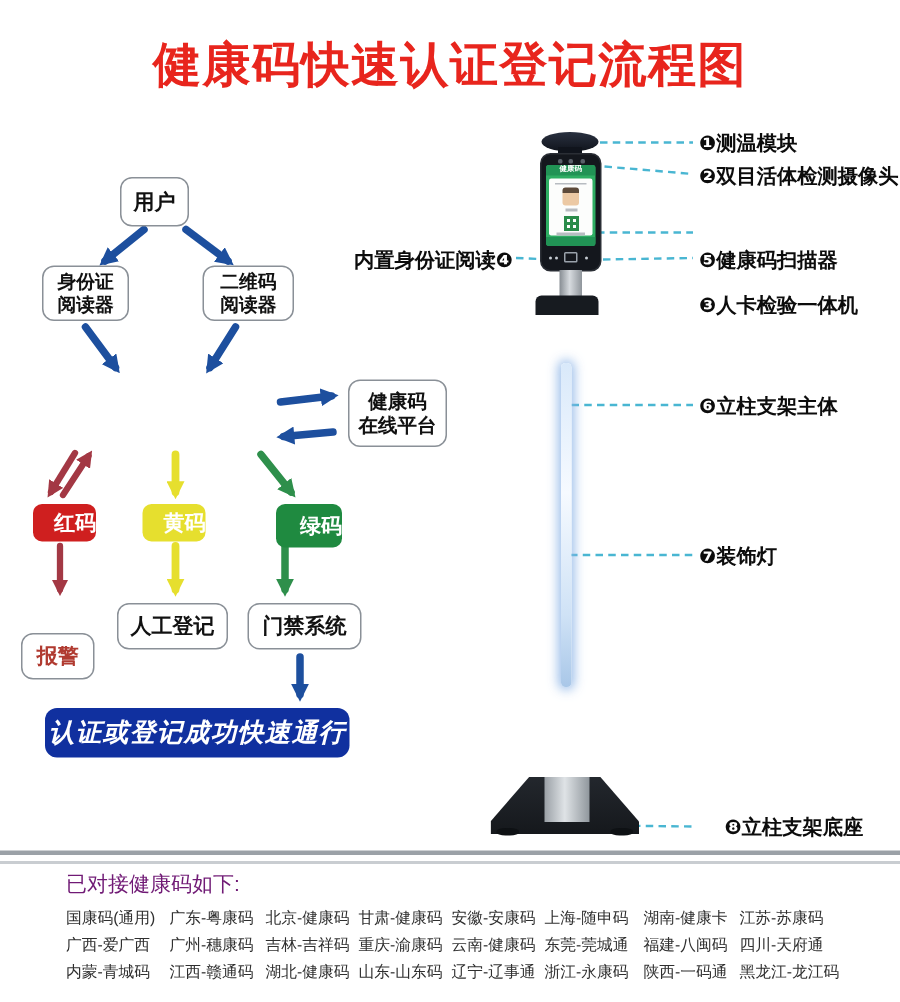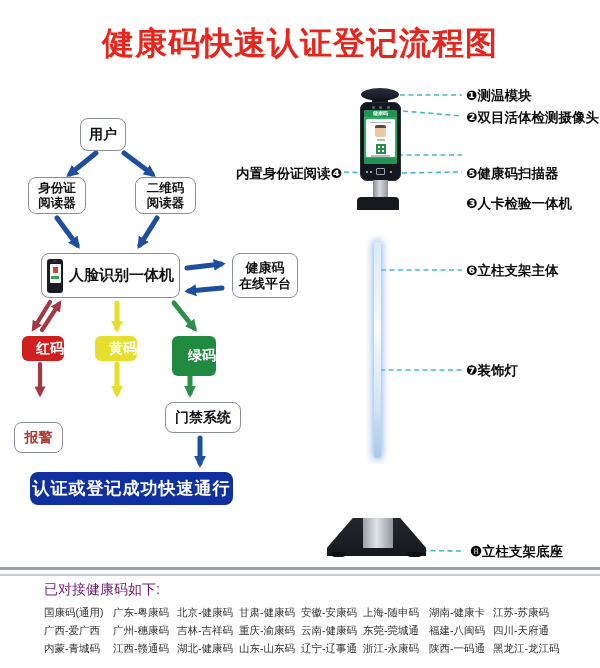--- a/index.html
+++ b/index.html
@@ -25,25 +25,25 @@
   .b-face{left:41px;top:253px;width:139px;height:45px;font-size:15px;flex-direction:row;gap:6px;}
   .b-platform{left:232px;top:253px;width:66px;height:45px;font-size:13px;line-height:16px;}
   .b-alarm{left:14px;top:422px;width:49px;height:31px;font-size:14px;color:var(--alarm-text);}
   .b-manual{left:78px;top:402px;width:74px;height:31px;font-size:14px;}
   .b-access{left:165px;top:402px;width:76px;height:31px;font-size:14px;}
 
   .codechip{position:absolute;border-radius:6px;display:flex;align-items:center;justify-content:flex-end;
     color:#fff;font-weight:bold;font-size:14px;}
   .chip-red{left:22px;top:336px;width:42px;height:25px;background:var(--red-code);}
   .chip-yellow{left:95px;top:336px;width:42px;height:25px;background:var(--yellow-code);}
-  .chip-green{left:172px;top:336px;width:44px;height:40px;background:var(--green-code);}
+  .chip-green{left:184px;top:336px;width:44px;height:29px;background:var(--green-code);}
 
   .banner{position:absolute;left:30px;top:472px;width:203px;height:33px;background:var(--banner-blue);
     border-radius:8px;color:#fff;font-weight:bold;font-size:17px;display:flex;
-    align-items:center;justify-content:center;letter-spacing:1px;}
+    align-items:center;justify-content:center;letter-spacing:1px;font-style:italic;}
 
   
   .mini-kiosk{width:16px;height:34px;background:#191c21;border-radius:3px;position:relative;flex:0 0 auto;}
   .mini-kiosk .mk-screen{position:absolute;left:2.5px;top:5px;width:11px;height:19px;background:#f4f6f4;border-radius:1px;}
   .mini-kiosk .mk-photo{position:absolute;left:5.5px;top:8px;width:5px;height:6px;background:#c2473f;}
   .mini-kiosk .mk-bar{position:absolute;left:4px;top:17px;width:8px;height:3px;background:#37a35c;}
   .mini-kiosk .mk-cam{position:absolute;left:6px;top:1.5px;width:4px;height:2px;background:#3a3f46;border-radius:1px;}
 
   
   svg.overlay{position:absolute;left:0;top:0;}
@@ -162,47 +162,41 @@
   <div class="fbox b-idreader">
     <span>身份证</span>
     <span>阅读器</span>
   </div>
 
   <div class="fbox b-qrreader">
     <span>二维码</span>
     <span>阅读器</span>
   </div>
 
-  <div class="fbox b-face">
-    <span class="mini-kiosk">
-      <span class="mk-cam"></span>
-        <span class="mk-screen"></span>
-        <span class="mk-photo"></span>
-        <span class="mk-bar"></span>
-    </span>
-    <span>人脸识别一体机</span>
-  </div>
 
   <div class="fbox b-platform">
     <span>健康码</span>
     <span>在线平台</span>
   </div>
 
   <div class="codechip chip-red">
       <span>红码</span>
     </div>
   <div class="codechip chip-yellow">
       <span>黄码</span>
     </div>
   <div class="codechip chip-green">
       <span>绿码</span>
     </div>
 
   <div class="fbox b-alarm">
       <span>报警</span>
+    </div>
+  <div class="fbox b-manual">
+      <span>人工登记</span>
     </div>
   <div class="fbox b-access">
       <span>门禁系统</span>
     </div>
 
   <div class="banner">
       <span>认证或登记成功快速通行</span>
     </div>
 
   <div class="dev dev-head"></div>
@@ -235,21 +229,21 @@
   <div class="dev pillar-ext"></div>
   <div class="dev led"></div>
 
   <div class="callout" style="left:466px;top:87px;">❶测温模块</div>
   <div class="callout" style="left:466px;top:109px;">❷双目活体检测摄像头</div>
   <div class="callout" style="left:466px;top:155px;margin-top:40px;">❸人卡检验一体机</div>
   <div class="callout rt" style="left:230px;top:165px;width:112px;">内置身份证阅读❹</div>
   <div class="callout" style="left:466px;top:262px;">❻立柱支架主体</div>
   <div class="callout" style="left:466px;top:165px;">❺健康码扫描器</div>
   <div class="callout" style="left:466px;top:362px;">❼装饰灯</div>
-  <div class="callout" style="left:470px;top:543px;font-family:Liberation Serif, serif;">❽立柱支架底座</div>
+  <div class="callout" style="left:483px;top:543px;">❽立柱支架底座</div>
 
   <div class="rule1"></div>
   <div class="rule2"></div>
   <div class="codes-head">已对接健康码如下:</div>
   <div class="codes-grid">
       <span>国康码(通用)</span>
       <span>广东-粤康码</span>
       <span>北京-健康码</span>
       <span>甘肃-健康码</span>
       <span>安徽-安康码</span>

